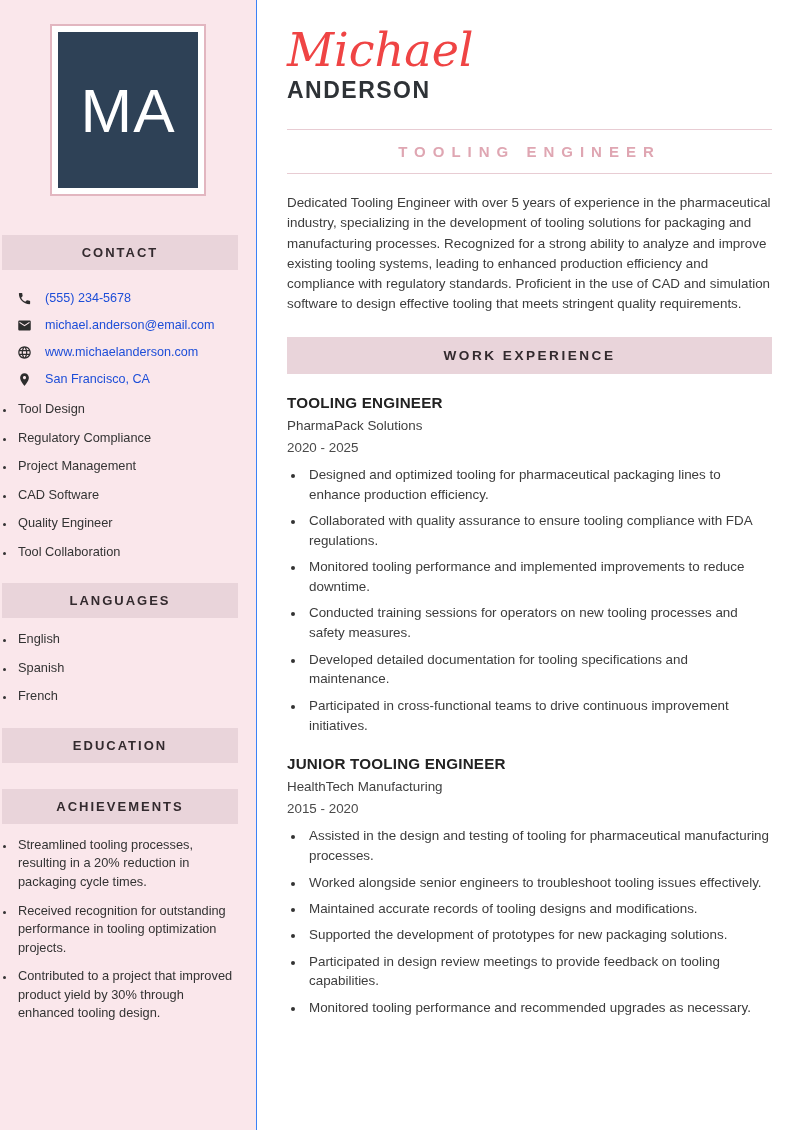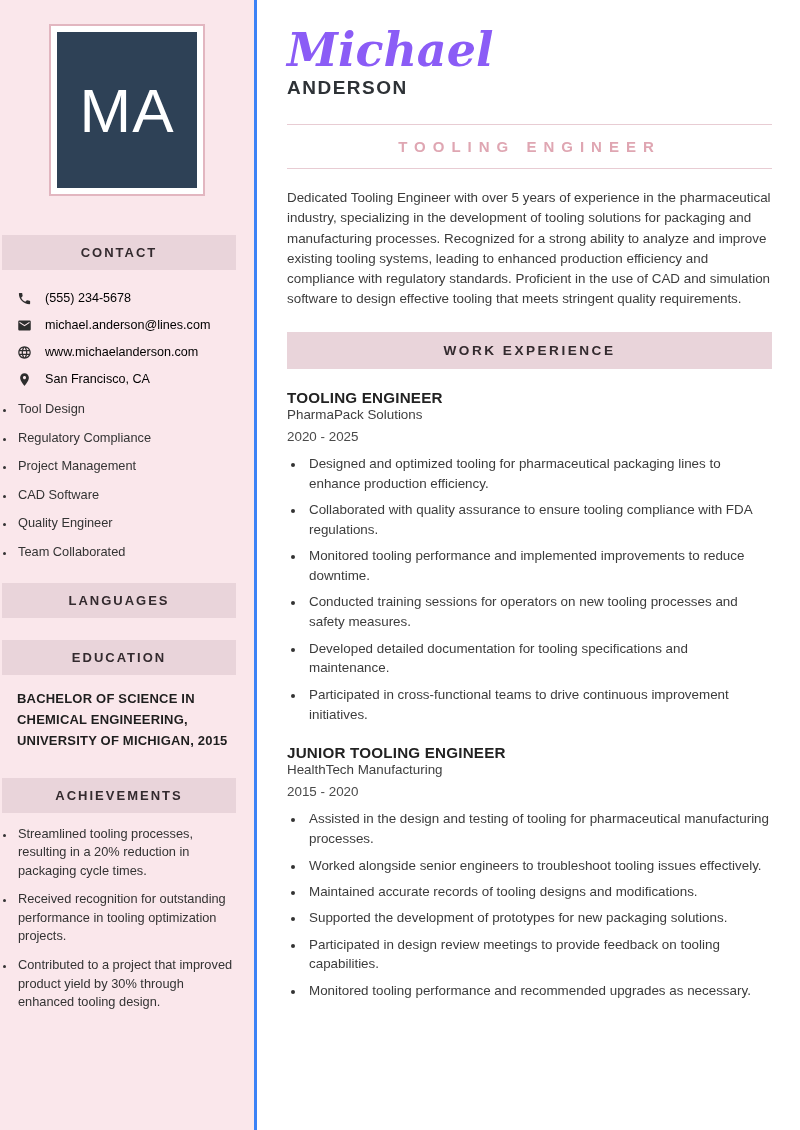--- a/index.html
+++ b/index.html
@@ -9,21 +9,21 @@
     background: #ffffff;
     color: #3c3c3c;
     display: flex;
     overflow: hidden;
   }
   .sidebar {
     width: 257px;
     min-width: 257px;
     height: 1130px;
     background: #fae7eb;
-    border-right: 3px solid #3b82f6;
+    border-right: 1px solid #3b82f6;
     padding-bottom: 10px;
   }
   .photo-frame {
     width: 156px;
     height: 172px;
     margin: 24px auto 0 auto;
     background: #ffffff;
     border: 2px solid #e2b6c0;
     padding: 6px;
   }
@@ -55,21 +55,21 @@
   .contact-list { padding: 10px 18px 0 17px; }
   .contact-item {
     display: flex;
     align-items: center;
     gap: 13px;
     margin-top: 9px;
     min-height: 18px;
   }
   .contact-item .c-icon { width: 15px; height: 15px; flex: 0 0 15px; display: flex; }
   .contact-item .c-icon svg { width: 15px; height: 15px; fill: #2d2d2d; }
-  .contact-item .c-text { font-size: 12.6px; color: #000000; }
+  .contact-item .c-text { font-size: 12.6px; color: #1d4ed8; }
   .side-list {
     list-style: disc;
     margin: 12px 18px 0 16px;
     color: #333333;
   }
   .side-list li {
     font-size: 12.8px;
     color: #333333;
     margin-bottom: 10px;
     line-height: 1.45;
@@ -84,27 +84,27 @@
     color: #1e1e1e;
     letter-spacing: 0.2px;
   }
   .main {
     flex: 1;
     padding: 26px 28px 0 30px;
   }
   .first-name {
     font-family: "DejaVu Serif", serif;
     font-style: italic;
-    font-weight: bold;
+    font-weight: normal;
     font-size: 46px;
-    color: #8b5cf6;
+    color: #ef4444;
     line-height: 1.05;
   }
   .last-name {
-    font-size: 19px;
+    font-size: 23px;
     font-weight: 800;
     letter-spacing: 1.5px;
     color: #2e3236;
     margin-top: 3px;
   }
   .title-band {
     margin-top: 25px;
     border-top: 1px solid #e8ccd3;
     border-bottom: 1px solid #e8ccd3;
     text-align: center;
@@ -130,21 +130,21 @@
     letter-spacing: 2.5px;
     color: #332a2e;
   }
   .job { margin-top: 20px; }
   .job-title {
     font-size: 15.2px;
     font-weight: 800;
     color: #222222;
     letter-spacing: 0.2px;
   }
-  .job-company { font-size: 13.4px; color: #3f3f3f; margin-top: 1px; }
+  .job-company { font-size: 13.4px; color: #3f3f3f; margin-top: 7px; }
   .job-dates { font-size: 13.4px; color: #4a4a4a; margin-top: 7px; }
   .job-bullets {
     list-style: disc;
     margin: 10px 0 0 18px;
   }
   .job-bullets li {
     font-size: 13.4px;
     line-height: 1.48;
     color: #3c3c3c;
     margin-bottom: 6.5px;
@@ -171,21 +171,21 @@
           </svg>
       </span>
       <span class="c-text">(555) 234-5678</span>
     </div>
     <div class="contact-item">
       <span class="c-icon">
         <svg viewBox="0 0 24 24">
             <path d="M20 4H4c-1.1 0-1.99.9-1.99 2L2 18c0 1.1.9 2 2 2h16c1.1 0 2-.9 2-2V6c0-1.1-.9-2-2-2zm0 4l-8 5-8-5V6l8 5 8-5v2z"></path>
           </svg>
       </span>
-      <span class="c-text">michael.anderson@lines.com</span>
+      <span class="c-text">michael.anderson@email.com</span>
     </div>
     <div class="contact-item">
       <span class="c-icon">
         <svg viewBox="0 0 24 24">
             <path d="M11.99 2C6.47 2 2 6.48 2 12s4.47 10 9.99 10C17.52 22 22 17.52 22 12S17.52 2 11.99 2zm6.93 6h-2.95c-.32-1.25-.78-2.45-1.38-3.56 1.84.63 3.37 1.91 4.33 3.56zM12 4.04c.83 1.2 1.48 2.53 1.91 3.96h-3.82c.43-1.43 1.08-2.76 1.91-3.96zM4.26 14C4.1 13.36 4 12.69 4 12s.1-1.36.26-2h3.38c-.08.66-.14 1.32-.14 2 0 .68.06 1.34.14 2H4.26zm.82 2h2.95c.32 1.25.78 2.45 1.38 3.56-1.84-.63-3.37-1.9-4.33-3.56zm2.95-8H5.08c.96-1.66 2.49-2.93 4.33-3.56C8.81 5.55 8.35 6.75 8.03 8zM12 19.96c-.83-1.2-1.48-2.53-1.91-3.96h3.82c-.43 1.43-1.08 2.76-1.91 3.96zM14.34 14H9.66c-.09-.66-.16-1.32-.16-2 0-.68.07-1.35.16-2h4.68c.09.65.16 1.32.16 2 0 .68-.07 1.34-.16 2zm.25 5.56c.6-1.11 1.06-2.31 1.38-3.56h2.95c-.96 1.65-2.49 2.93-4.33 3.56zM16.36 14c.08-.66.14-1.32.14-2 0-.68-.06-1.34-.14-2h3.38c.16.64.26 1.31.26 2s-.1 1.36-.26 2h-3.38z"></path>
           </svg>
       </span>
       <span class="c-text">www.michaelanderson.com</span>
     </div>
     <div class="contact-item">
@@ -197,27 +197,31 @@
       <span class="c-text">San Francisco, CA</span>
     </div>
   </div>
 
   <ul class="side-list">
     <li>Tool Design</li>
     <li>Regulatory Compliance</li>
     <li>Project Management</li>
     <li>CAD Software</li>
     <li>Quality Engineer</li>
-    <li>Team Collaborated</li>
+    <li>Tool Collaboration</li>
   </ul>
 
   <div class="side-bar-header mt-section">LANGUAGES</div>
+  <ul class="side-list">
+    <li>English</li>
+    <li>Spanish</li>
+    <li>French</li>
+  </ul>
 
   <div class="side-bar-header mt-section">EDUCATION</div>
-  <div class="degree">BACHELOR OF SCIENCE IN CHEMICAL ENGINEERING, UNIVERSITY OF MICHIGAN, 2015</div>
 
   <div class="side-bar-header mt-achieve">ACHIEVEMENTS</div>
   <ul class="side-list">
     <li>Streamlined tooling processes, resulting in a 20% reduction in packaging cycle times.</li>
     <li>Received recognition for outstanding performance in tooling optimization projects.</li>
     <li>Contributed to a project that improved product yield by 30% through enhanced tooling design.</li>
   </ul>
 </aside>
 
 <main class="main">

